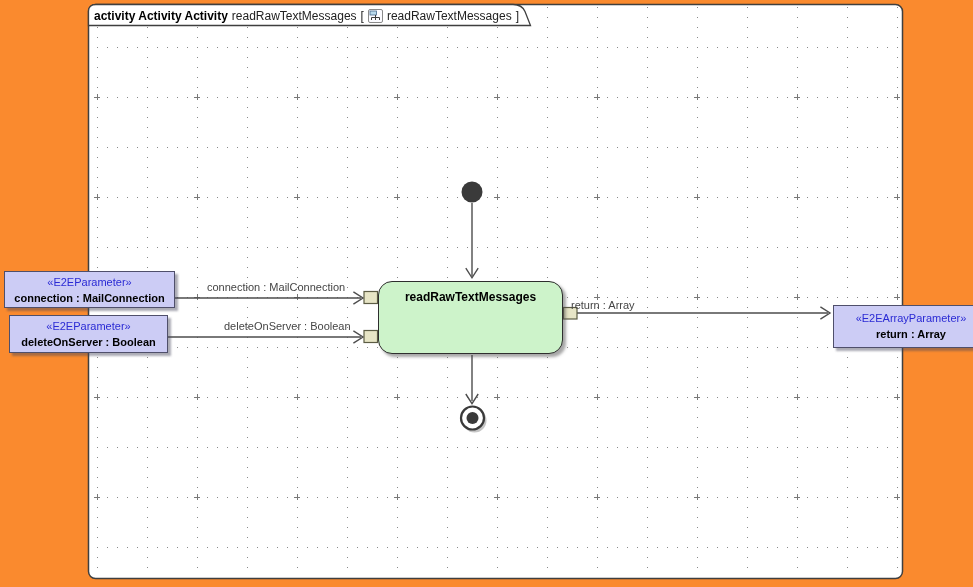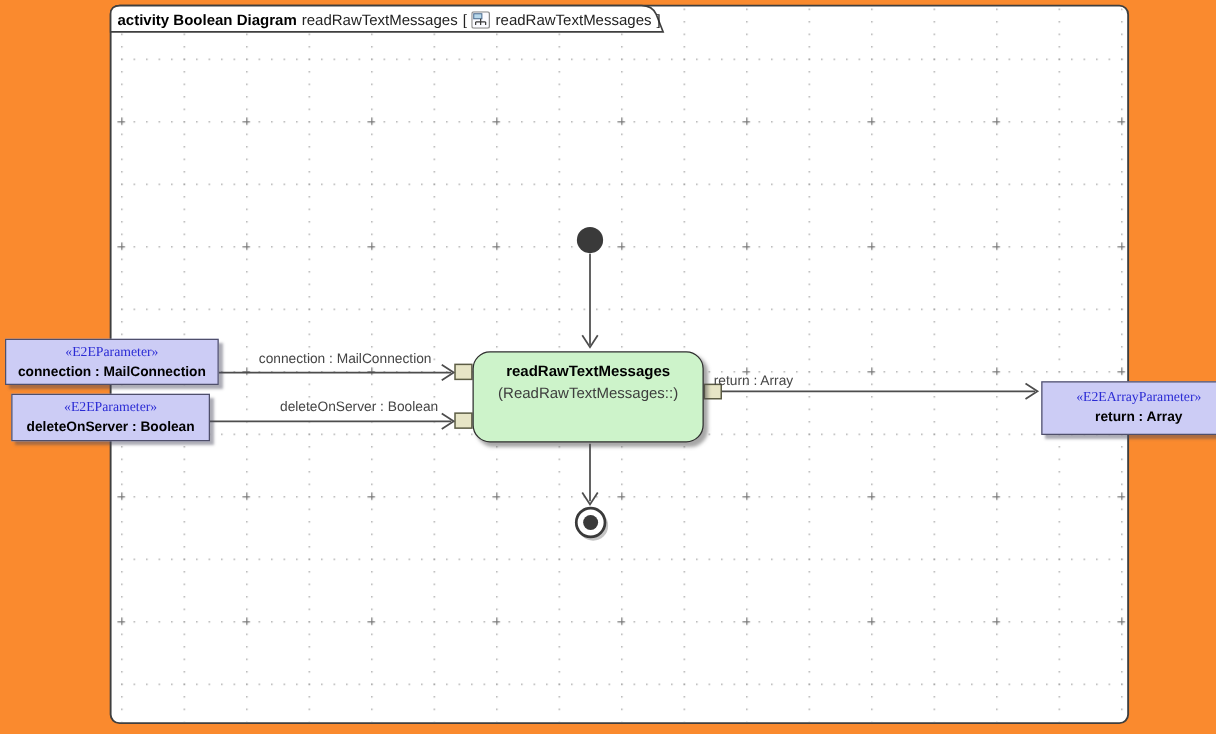--- a/index.html
+++ b/index.html
@@ -49,21 +49,21 @@
   .activity .t1{font-size:12px;font-weight:bold;color:#000;line-height:15px;}
   .activity .t2{font-size:12px;color:#3d3d3d;line-height:15px;margin-top:2px;}
 
   
   .param{
     background:var(--param-fill);
     border:1.3px solid var(--param-border);
     box-shadow:3px 3px 2px rgba(70,70,90,.45);
     text-align:center;padding-top:3px;
   }
-  .param .stereo{font-size:11px;color:var(--stereo-blue);line-height:15px;font-family:Liberation Serif, serif;}
+  .param .stereo{font-size:11px;color:var(--stereo-blue);line-height:15px;}
   .param .pname{font-size:11px;font-weight:bold;color:#000;line-height:15px;margin-top:1px;}
   .param.p1{left:4px;top:271px;width:171px;height:37px;}
   .param.p2{left:9px;top:315px;width:159px;height:38px;}
   .param.p3{left:833px;top:305px;width:156px;height:43px;padding-top:5px;}
 
   
   .elabel{font-size:11px;color:var(--label-gray);white-space:nowrap;}
   .elabel.l1{left:207px;top:281px;}
   .elabel.l2{left:224px;top:320px;}
   .elabel.l3{left:571px;top:299px;}
@@ -122,37 +122,36 @@
   <circle class="final-shadow" cx="474.5" cy="420.5" r="12"></circle>
   <circle class="final-outer" cx="472.5" cy="418" r="11.5"></circle>
   <circle class="final-inner" cx="472.5" cy="418" r="6"></circle>
 
   <rect class="pin" x="364" y="291.5" width="13.5" height="12"></rect>
   <rect class="pin" x="364" y="330.5" width="13.5" height="12"></rect>
   <rect class="pin" x="563.5" y="307.5" width="13.5" height="11.5"></rect>
 </svg>
 
 <div class="abs tab-text">
-  <span class="kw">activity Boolean Diagram</span>
+  <span class="kw">activity Activity Activity</span>
   <span>readRawTextMessages</span>
   <span>[</span>
   <span class="icon">
     <svg viewBox="0 0 15 14" width="15" height="14">
       <rect x="0.5" y="0.5" width="14" height="13" rx="1.5" fill="#fbfbff" stroke="#8a8a8a"></rect>
       <rect x="2" y="2" width="6.5" height="4" fill="#b8d9ec" stroke="#48688c" stroke-width="0.8"></rect>
       <path d="M7.5,6 V11 M3.5,8.5 H11.5 M3.5,8.5 V11 M11.5,8.5 V11" stroke="#3c3c3c" stroke-width="1" fill="none"></path>
     </svg>
   </span>
   <span>readRawTextMessages</span>
   <span>]</span>
 </div>
 
 <div class="abs activity">
   <div class="t1">readRawTextMessages</div>
-  <div class="t2">(ReadRawTextMessages::)</div>
 </div>
 
 <div class="abs param p1">
   <div class="stereo">«E2EParameter»</div>
   <div class="pname">connection : MailConnection</div>
 </div>
 
 <div class="abs param p2">
   <div class="stereo">«E2EParameter»</div>
   <div class="pname">deleteOnServer : Boolean</div>

